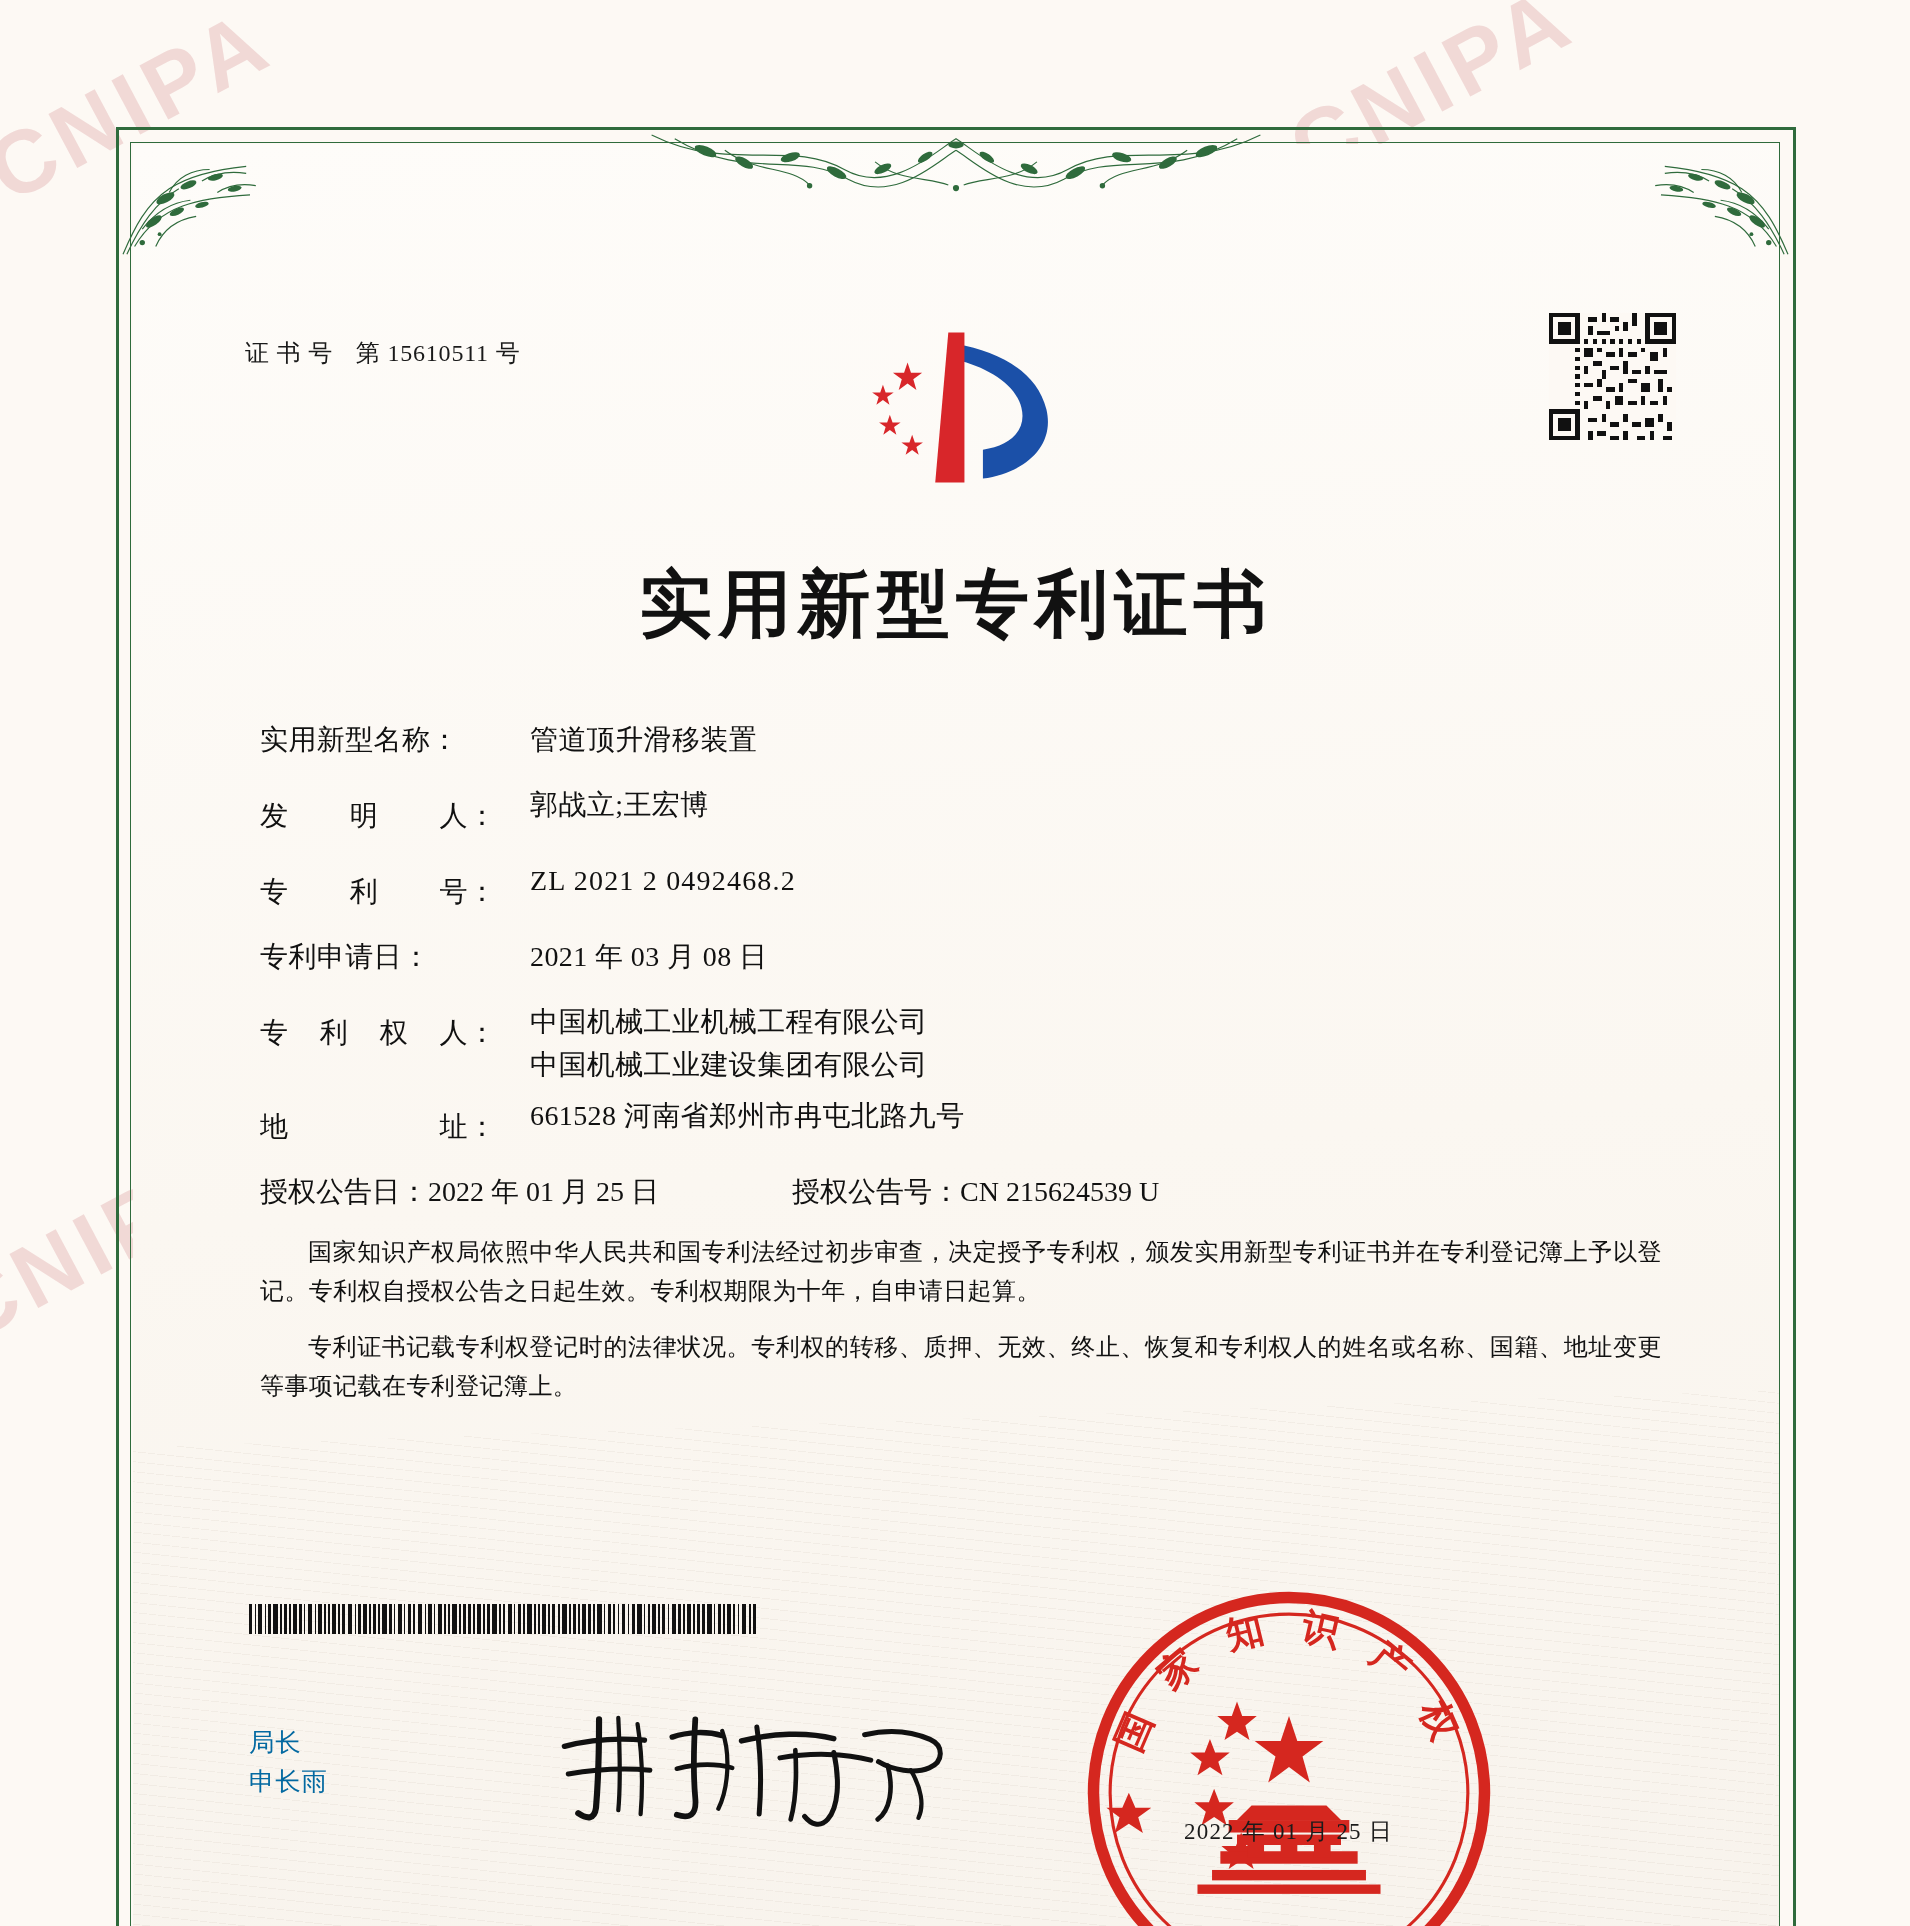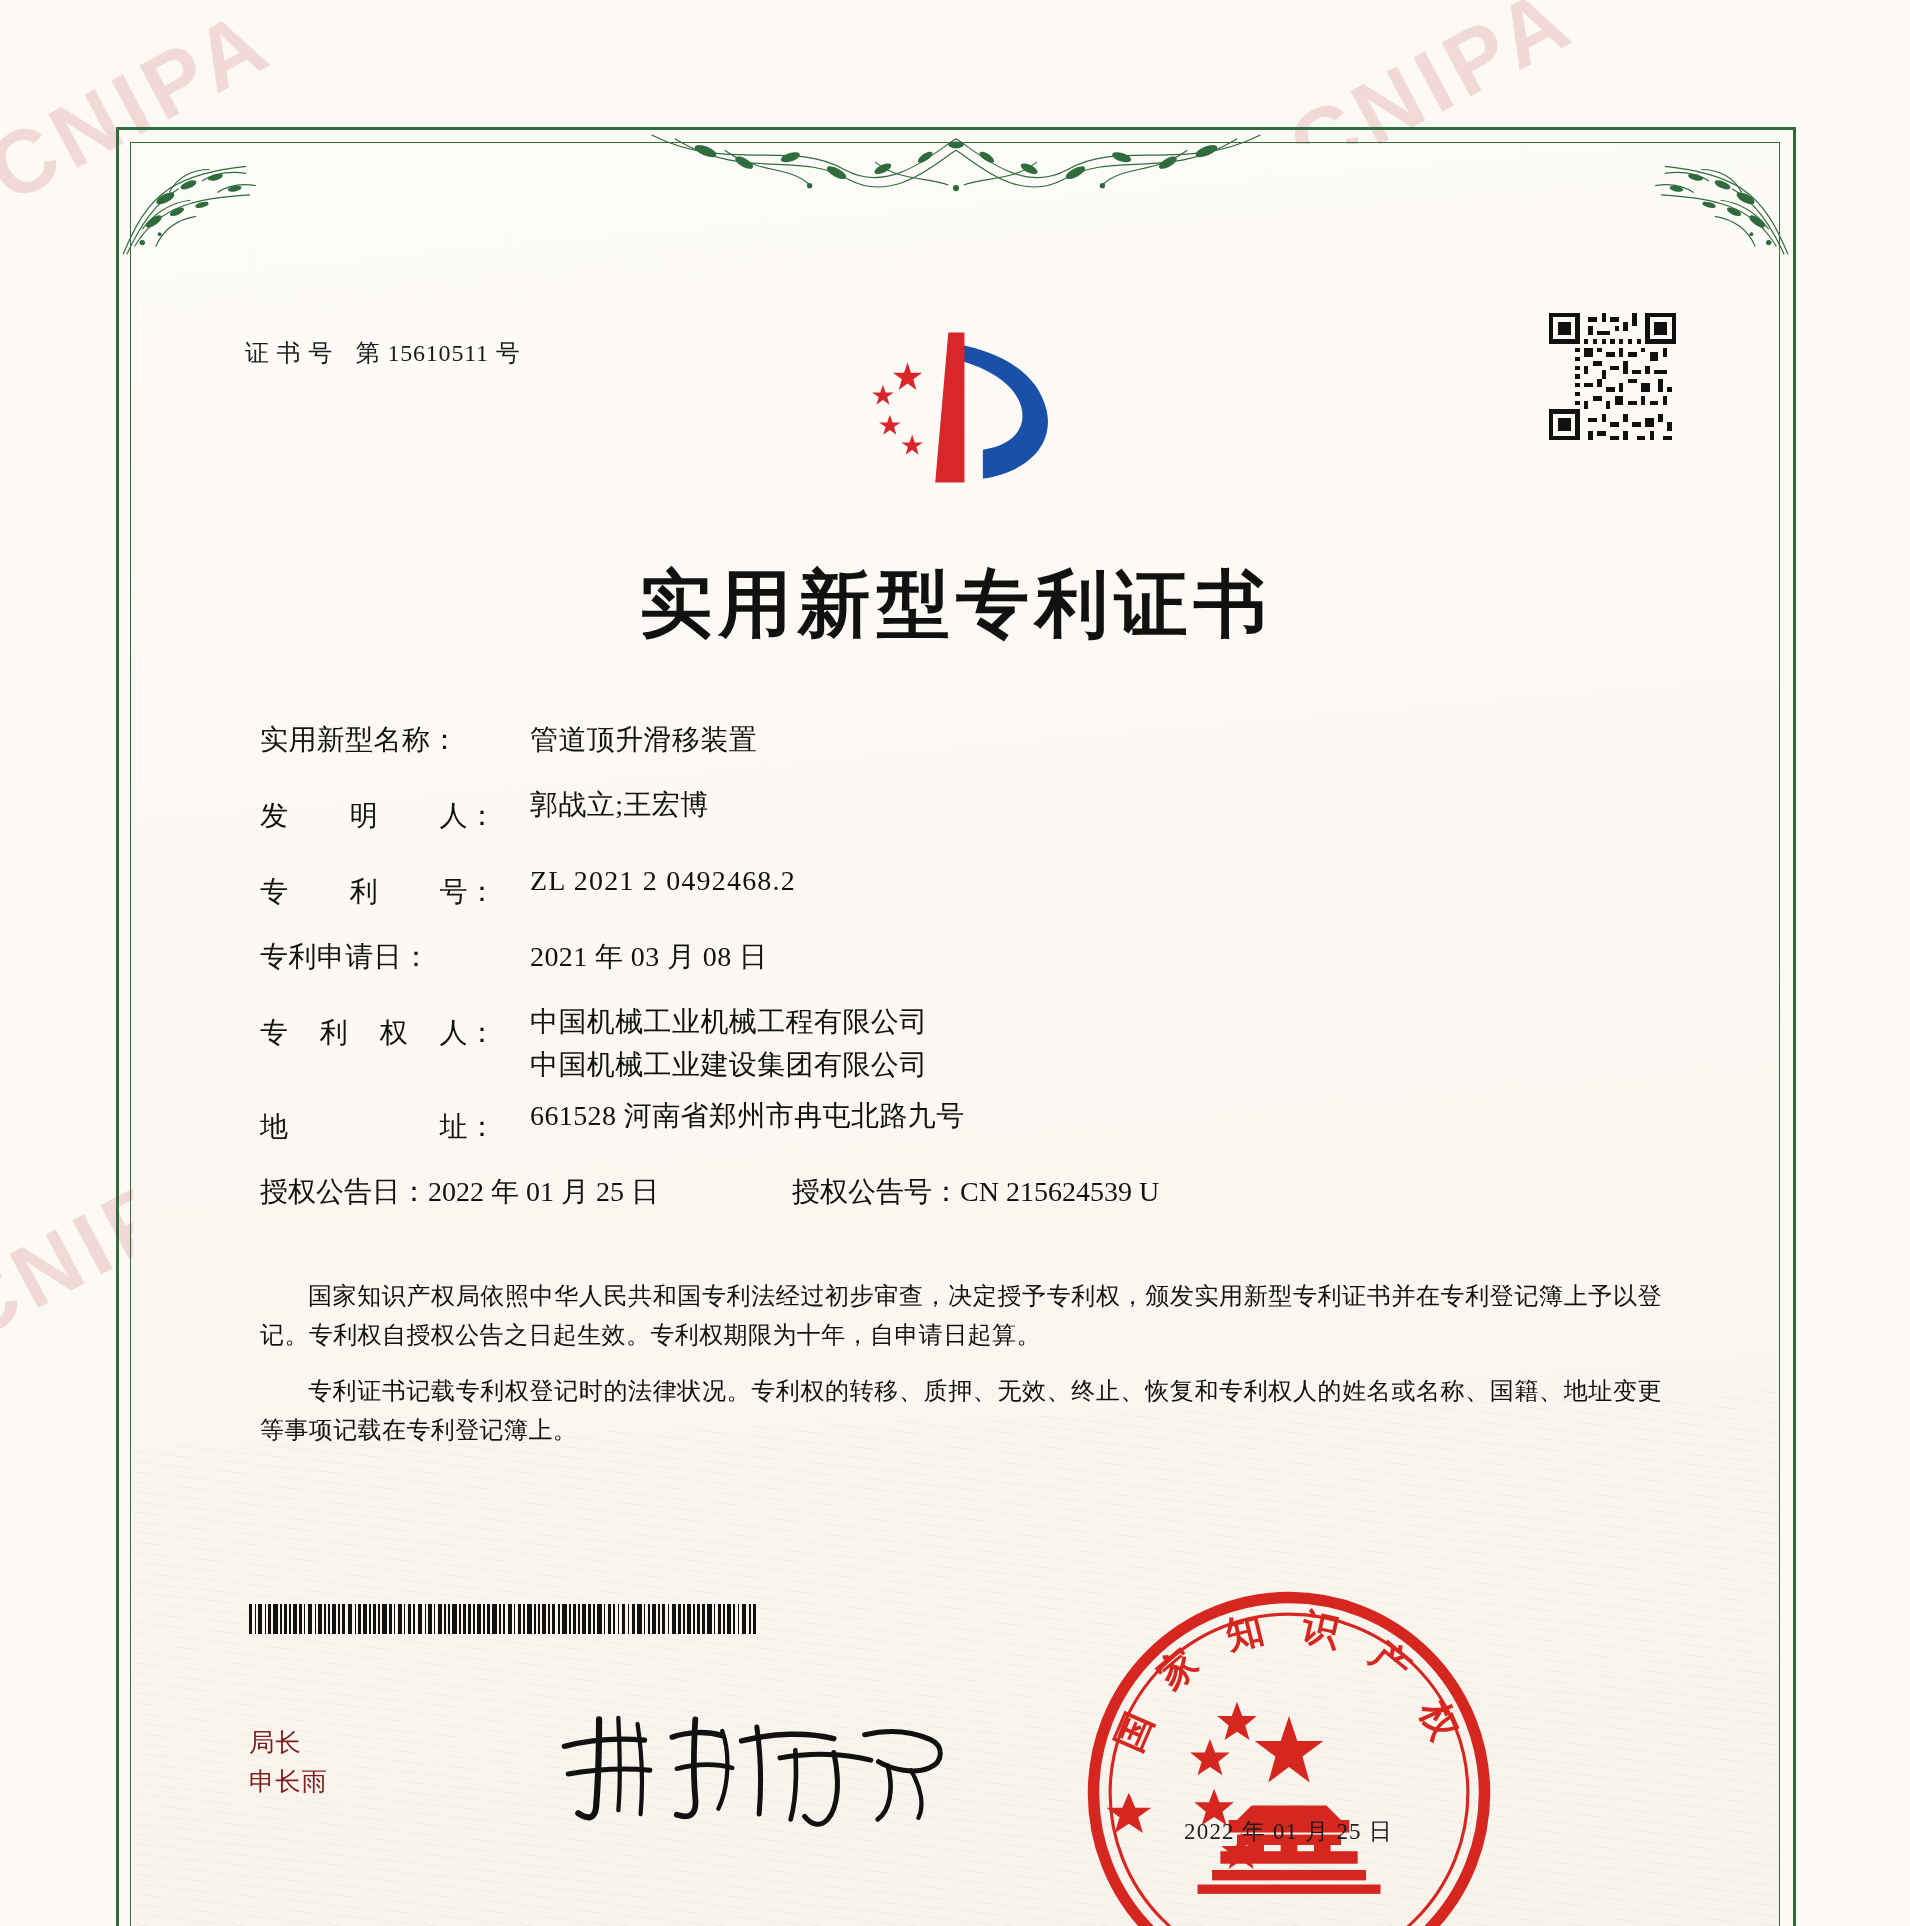--- a/index.html
+++ b/index.html
@@ -179,21 +179,21 @@
     display: flex;
     align-items: flex-start;
     margin-bottom: 27px;
   }
   .pub-left { width: 532px; flex: 0 0 532px; }
   .pub-right { flex: 1; }
 
   .paragraphs {
     position: absolute;
     left: 127px;
-    top: 1133px;
+    top: 1089px;
     width: 1402px;
     font-size: 24px;
     color: #111;
     line-height: 1.62;
   }
   .para {
     text-indent: 48px;
     margin-bottom: 17px;
     text-align: justify;
     letter-spacing: 0.4px;
@@ -206,21 +206,21 @@
     width: 512px;
     height: 30px;
   }
   .barcode svg { width: 100%; height: 100%; display: block; }
 
   .signer {
     position: absolute;
     left: 116px;
     top: 1579px;
     font-size: 25.4px;
-    color: #7f1d1d;
+    color: #0369a1;
     line-height: 1.55;
     letter-spacing: 0.8px;
   }
   .signature {
     position: absolute;
     left: 408px;
     top: 1560px;
     width: 424px;
     height: 127px;
   }

